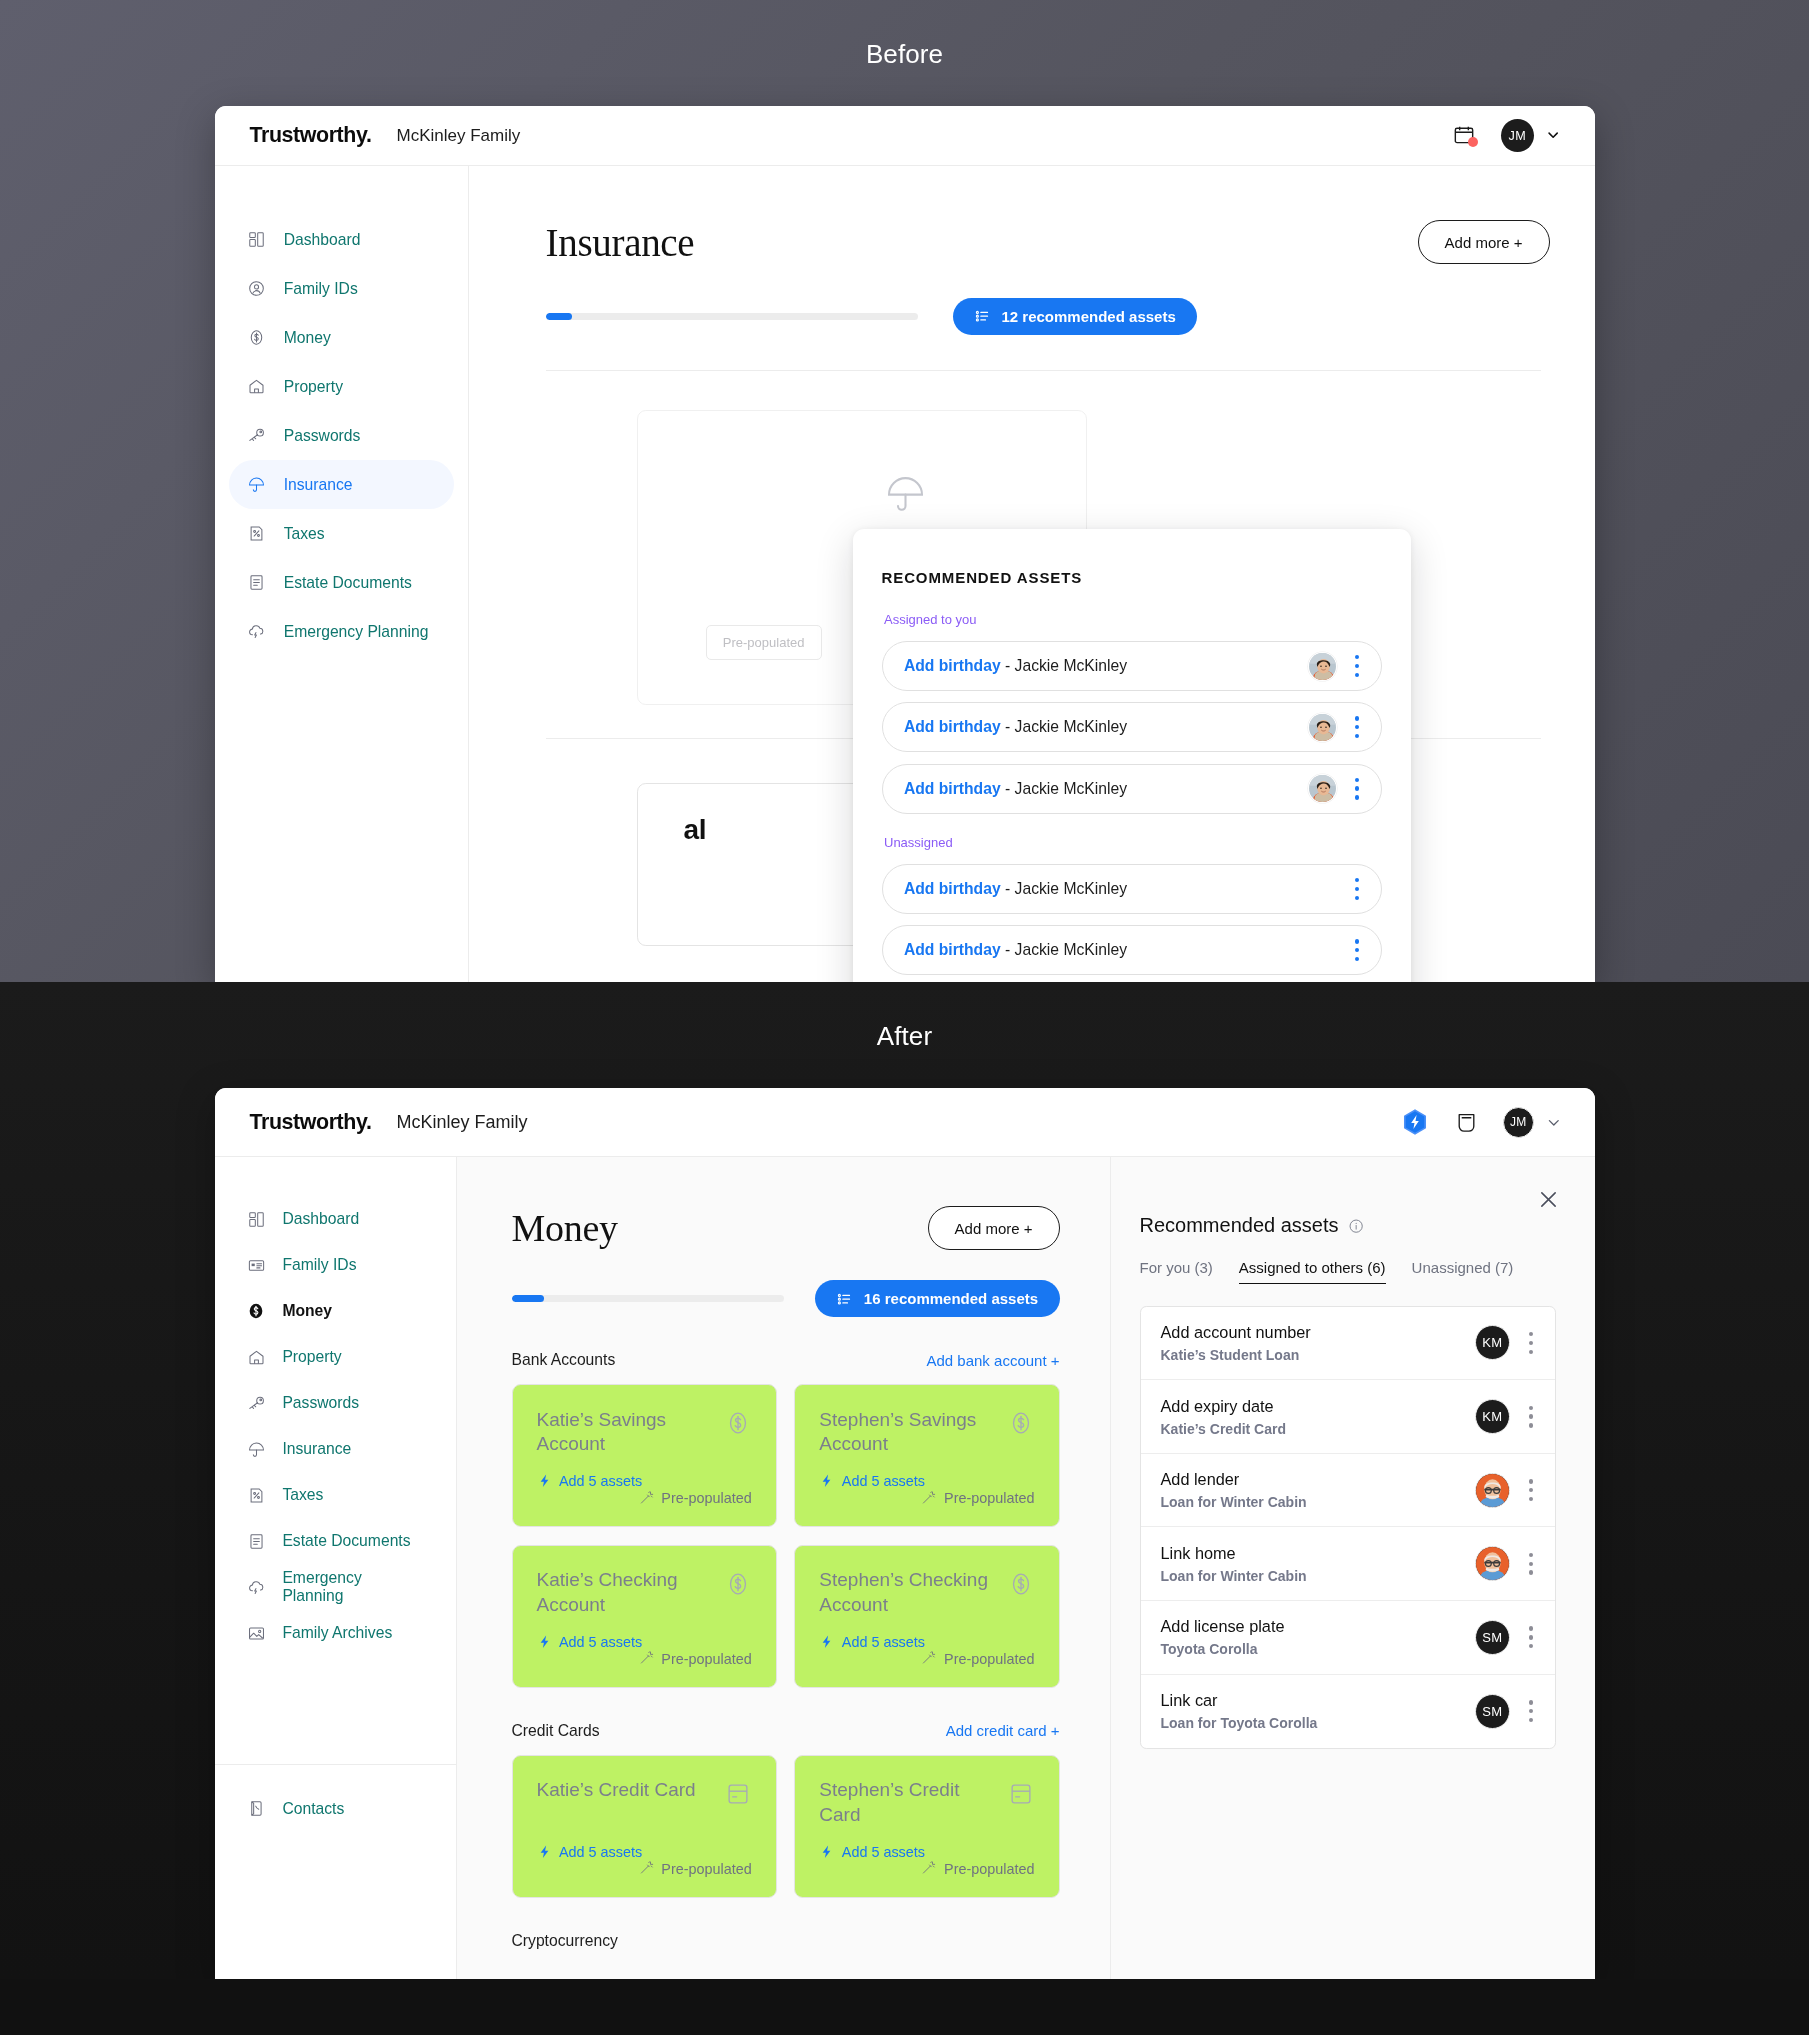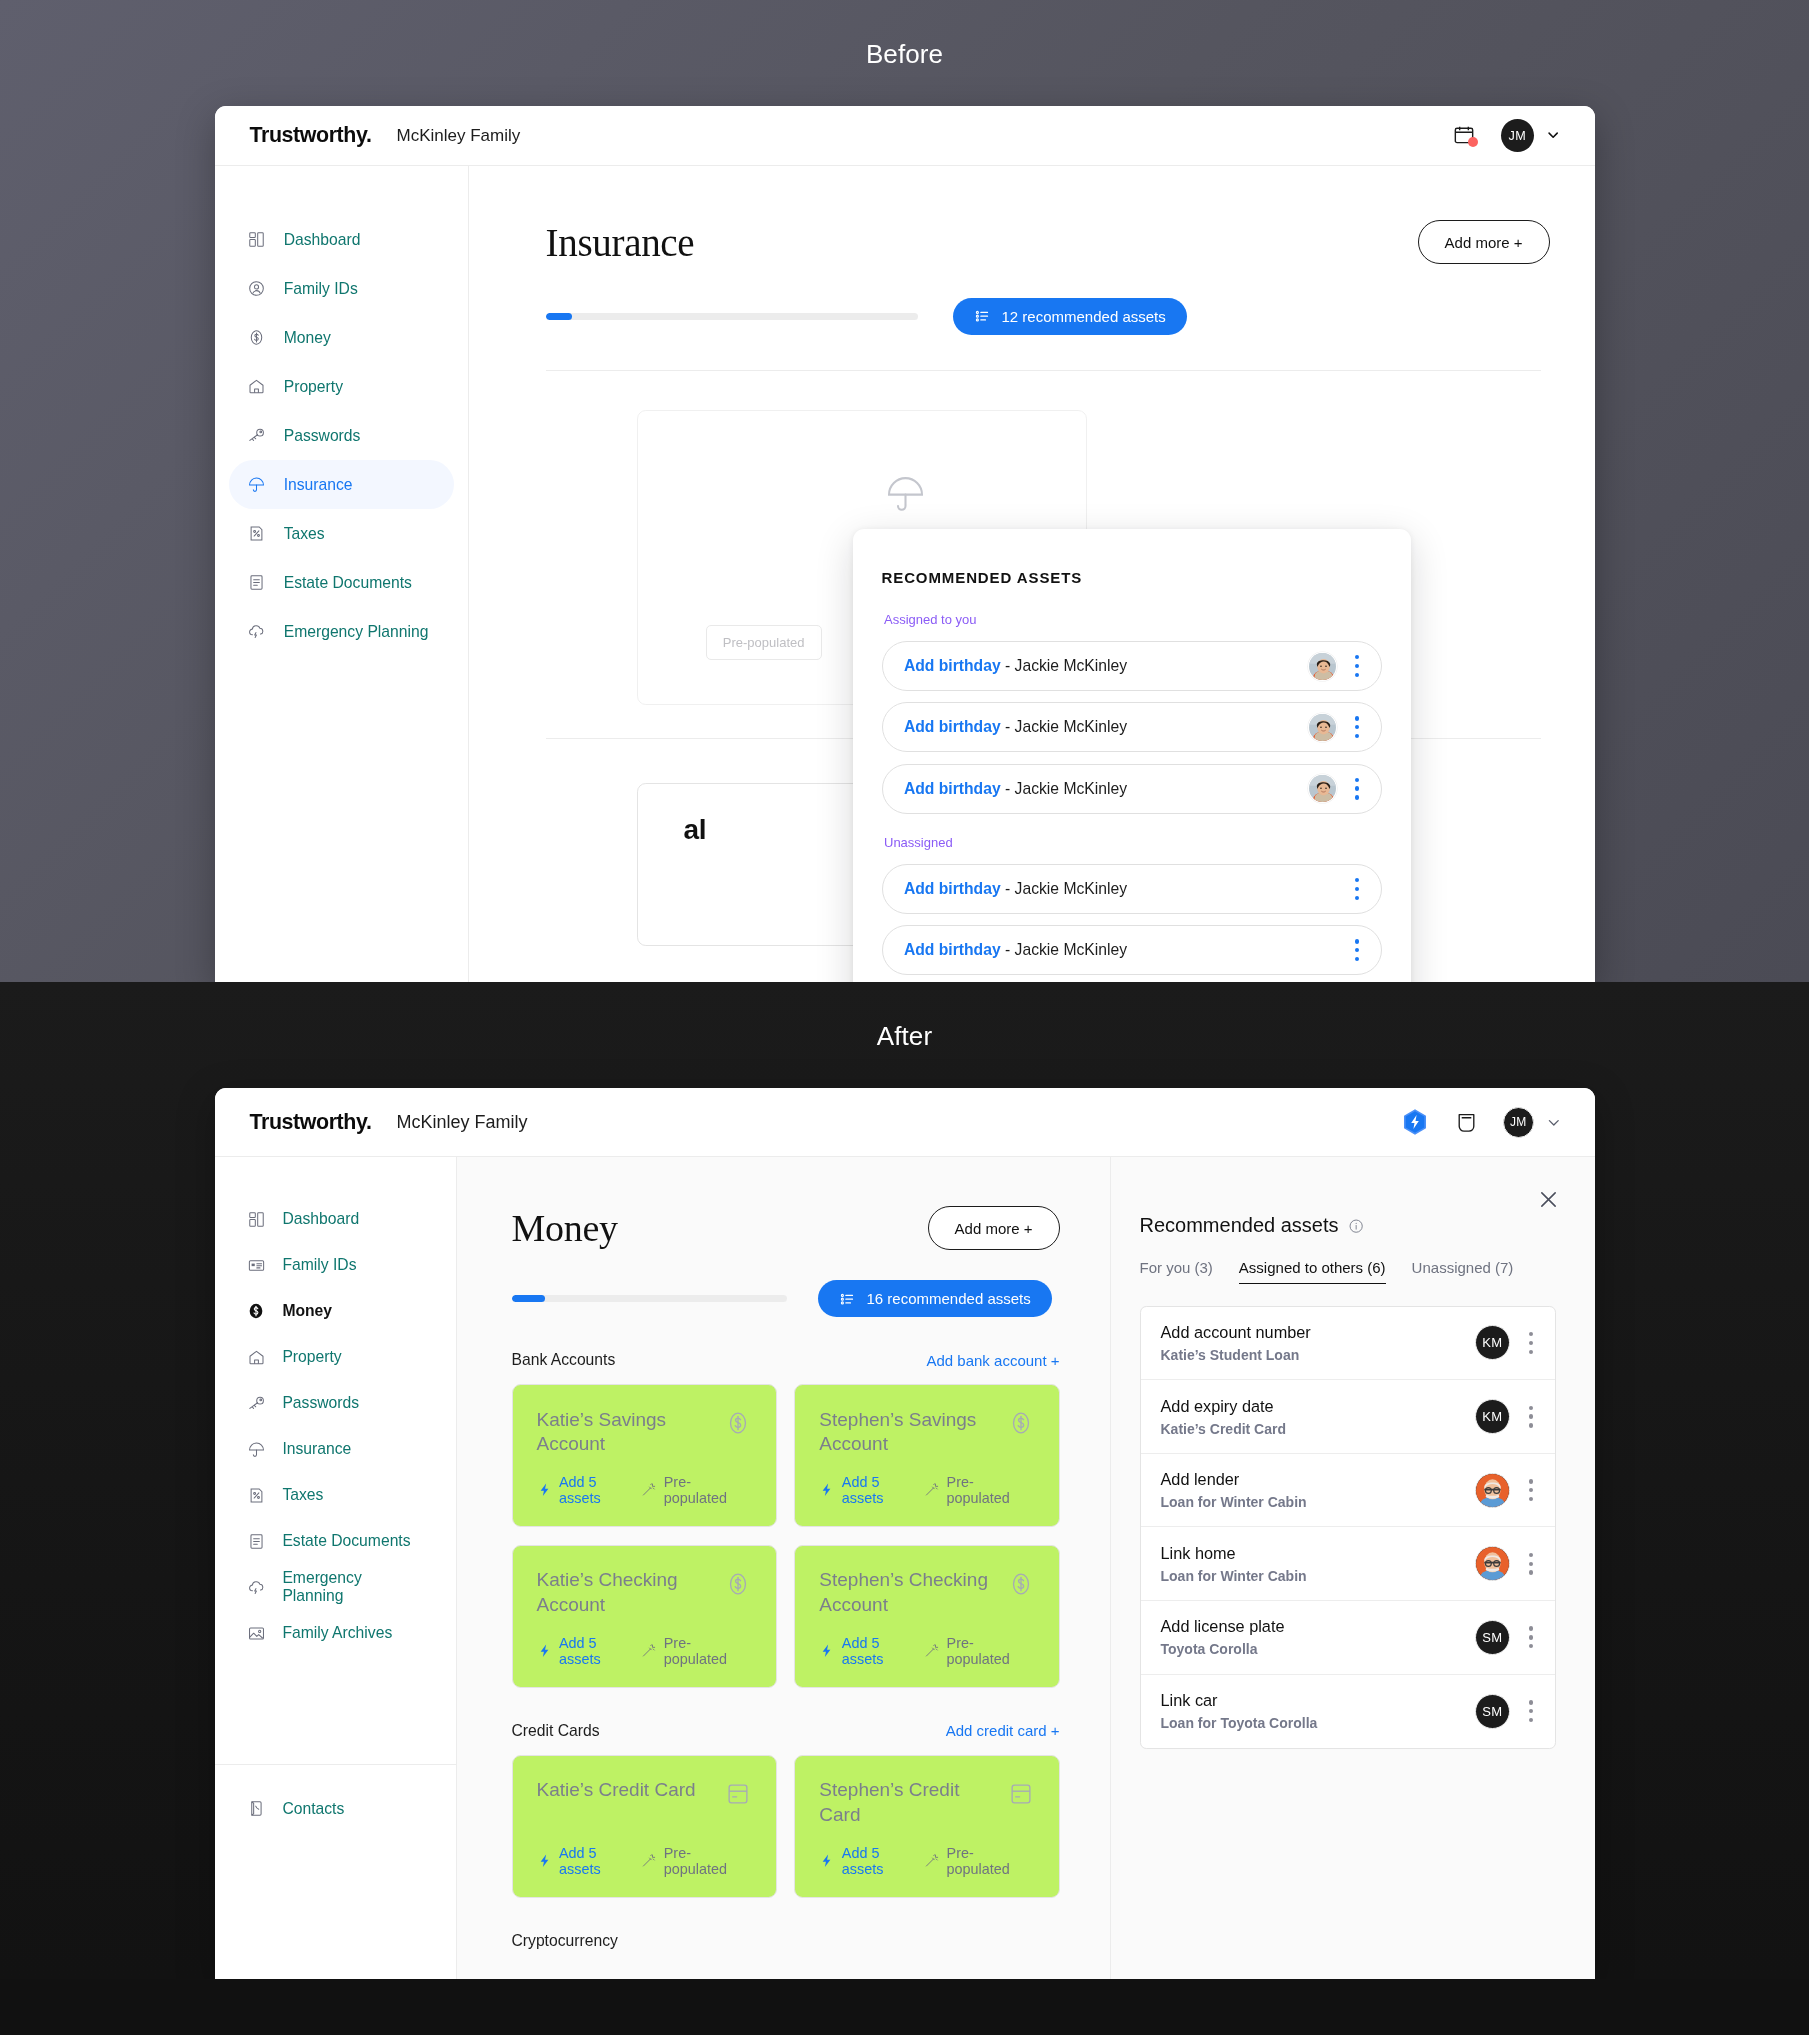--- a/index.html
+++ b/index.html
@@ -187,20 +187,21 @@
     cursor: pointer;
     white-space: nowrap;
     font-weight: 500;
   }
 
   .progress-row {
     display: flex;
     align-items: center;
     padding: 33px 45px 0 77px;
     gap: 0;
+    font-weight: bold;
   }
   .after-window .progress-row { padding: 30px 50px 0 55px; }
   .progress-track {
     width: 372px;
     height: 7.5px;
     border-radius: 3.8px;
     background: #ececec;
     position: relative;
     overflow: hidden;
   }
@@ -345,20 +346,21 @@
   .asset-card-name {
     font-size: 19px;
     color: #7b7f8c;
     line-height: 1.28;
     flex: 1;
   }
   .asset-card-ico { flex: 0 0 28px; width: 28px; height: 28px; margin-top: 1.3px; }
   .asset-card-bottom {
     margin-top: auto;
     display: flex;
+    flex-direction: column;
   }
   .add-assets-link {
     color: #1877f2;
     font-size: 14.4px;
     display: flex;
     align-items: center;
     gap: 7.5px;
     cursor: pointer;
   }
   .prepop-tag {

